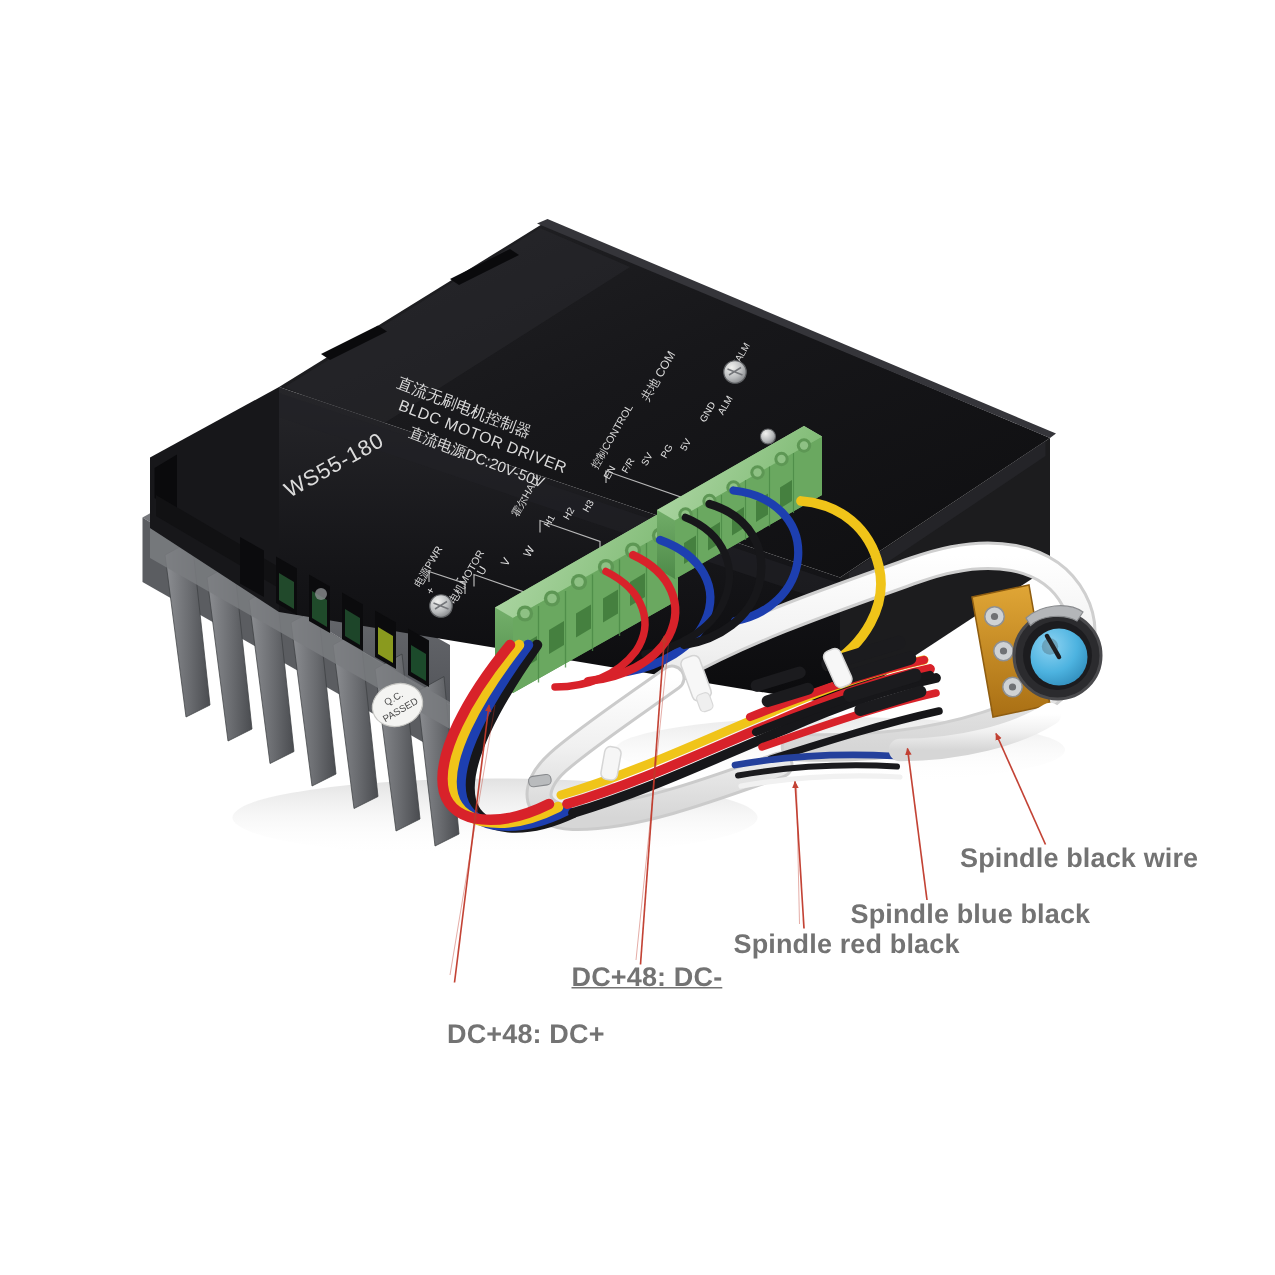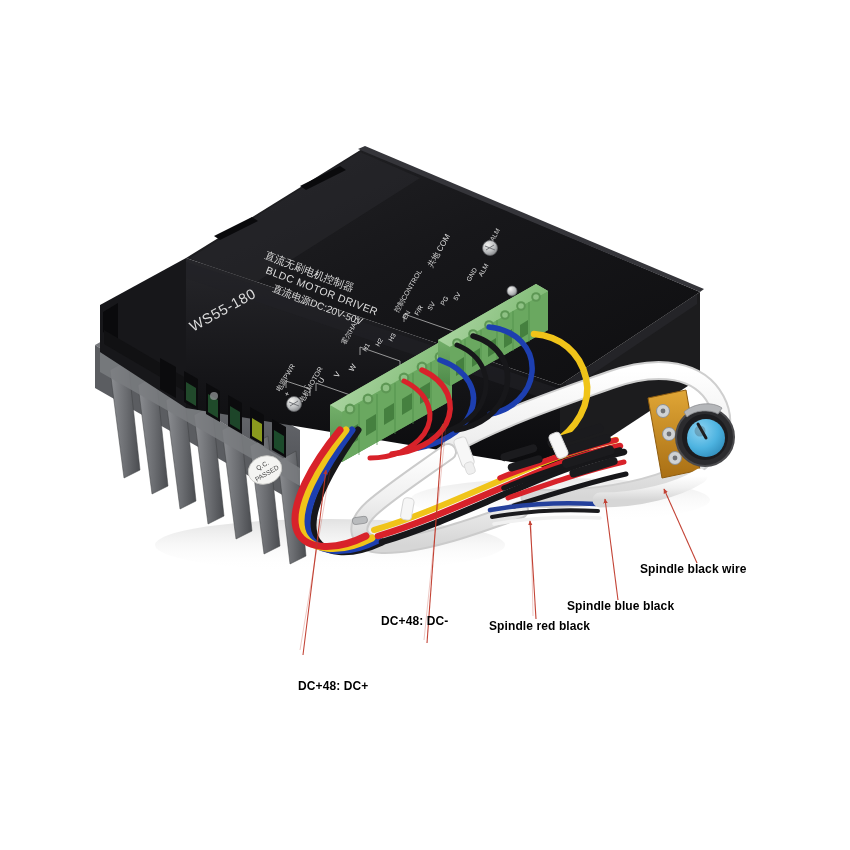--- a/index.html
+++ b/index.html
@@ -16,23 +16,23 @@
     position: absolute;
     left: 0; top: 0;
     width: 850px; height: 850px;
     background: #ffffff;
   }
   svg#scene { position: absolute; left: 0; top: 0; }
 
   .ann-label {
     position: absolute;
     font-family: "Liberation Sans", sans-serif;
-    font-size: 12px;
+    font-size: 18px;
     font-weight: bold;
-    color: #000000;
+    color: #737373;
     white-space: nowrap;
     letter-spacing: 0.1px;
   }
 </style>
 </head>
 <body>
 
 <div id="stage">
 
 <svg id="scene" width="850" height="850" viewBox="0 0 850 850">
@@ -469,18 +469,18 @@
   </g>
 
   <g stroke="#c0392b" stroke-width="0.55" opacity="0.5">
     <path d="M300 650 L330 470"></path>
     <path d="M424 640 L446 426"></path>
     <path d="M533 616 L531 523"></path>
   </g>
 </svg>
 
 <div class="ann-label" style="left:258px; top:679px;padding-left:40px;">DC+48: DC+</div>
-<div class="ann-label" style="left:381px; top:614px;">DC+48: DC-</div>
+<div class="ann-label" style="left:381px; top:641px;text-decoration:underline;">DC+48: DC-</div>
 <div class="ann-label" style="left:489px; top:619px;">Spindle red black</div>
 <div class="ann-label" style="left:567px; top:599px;">Spindle blue black</div>
 <div class="ann-label" style="left:640px; top:562px;">Spindle black wire</div>
 
 </div>
 
 </body></html>

